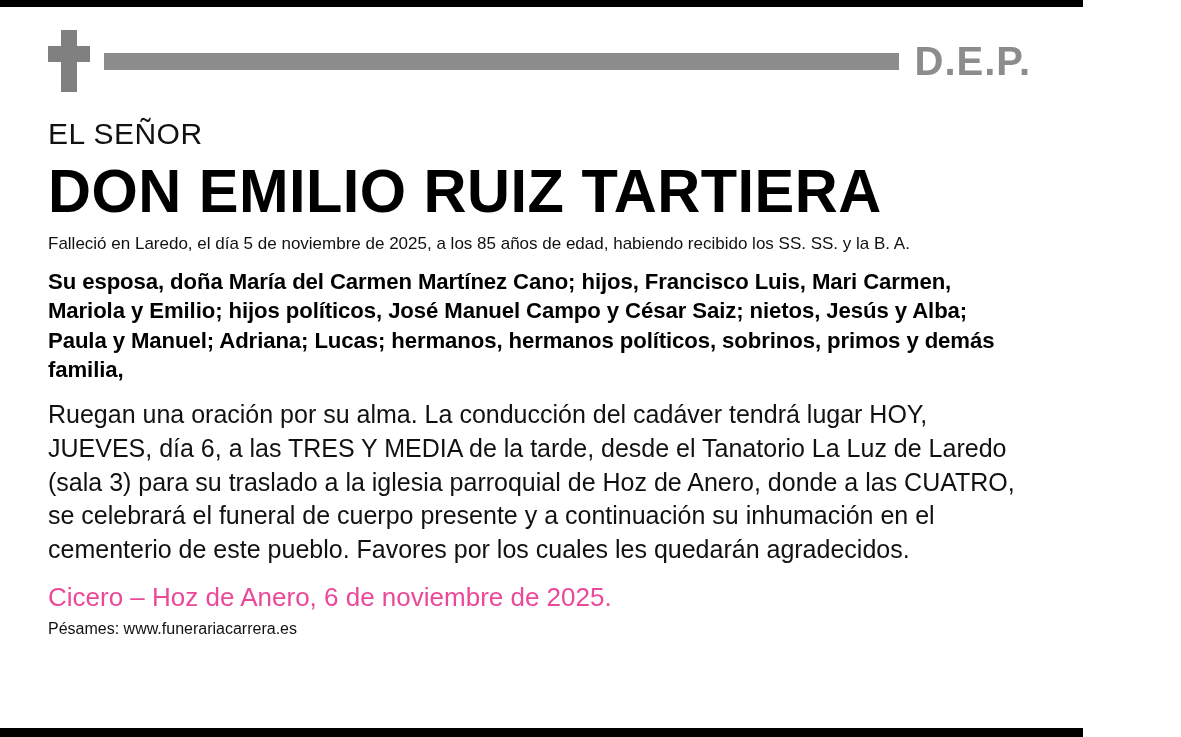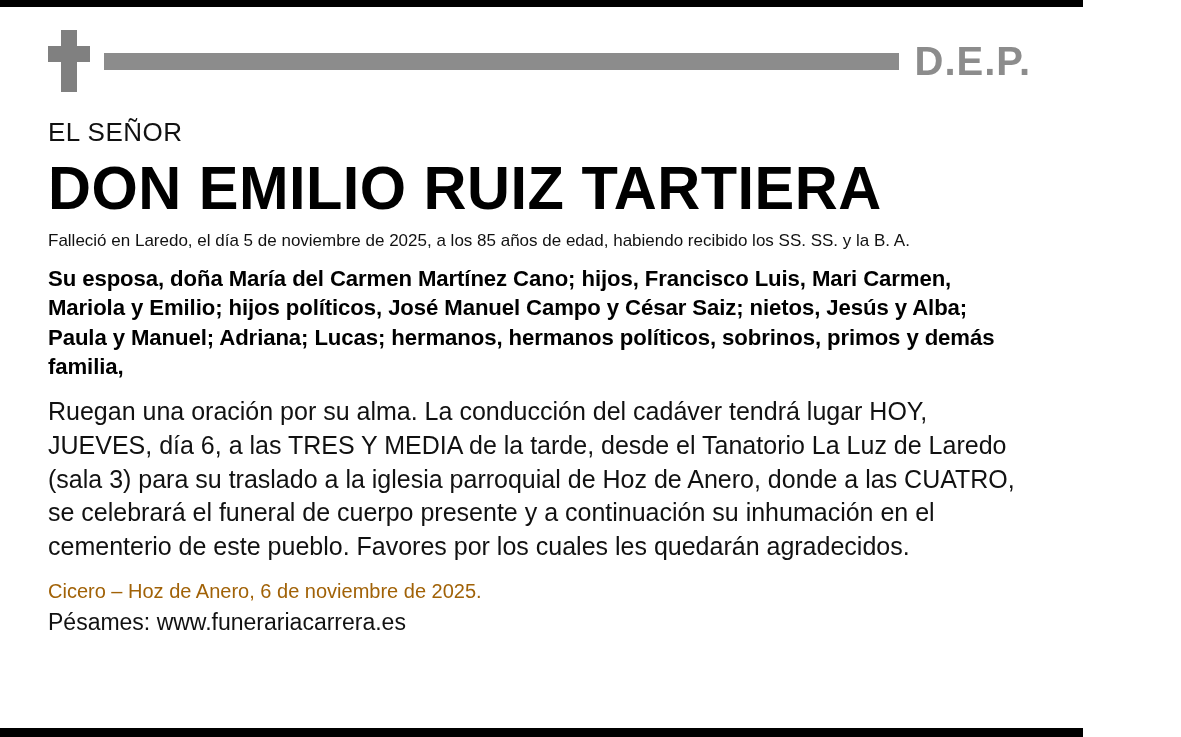--- a/index.html
+++ b/index.html
@@ -91,21 +91,21 @@
     font-weight: bold;
     letter-spacing: 1px;
     color: #8c8c8c;
     font-family: "Liberation Sans", sans-serif;
     line-height: 1;
     white-space: nowrap;
   }
 
   
   .honorific {
-    font-size: 26px;
+    font-size: 30px;
     letter-spacing: 0.5px;
     color: #111111;
     margin-top: 16px;
     margin-bottom: 6px;
   }
 
   .deceased-name {
     font-family: "Liberation Sans", sans-serif;
     font-size: 62px;
     font-weight: bold;
@@ -137,28 +137,28 @@
   }
 
   .service {
     font-size: 25px;
     line-height: 1.35;
     color: #111111;
     margin-bottom: 14px;
   }
 
   .place-date {
-    font-size: 20px;
+    font-size: 26px;
     line-height: 1.3;
-    color: #a16207;
+    color: #ec4899;
     margin-bottom: 4px;
   }
 
   .condolences {
-    font-size: 23px;
+    font-size: 16px;
     line-height: 1.3;
     color: #111111;
   }
 
   .spacer {
     flex: 1 1 auto;
   }
 </style>
 </head>
 <body>

